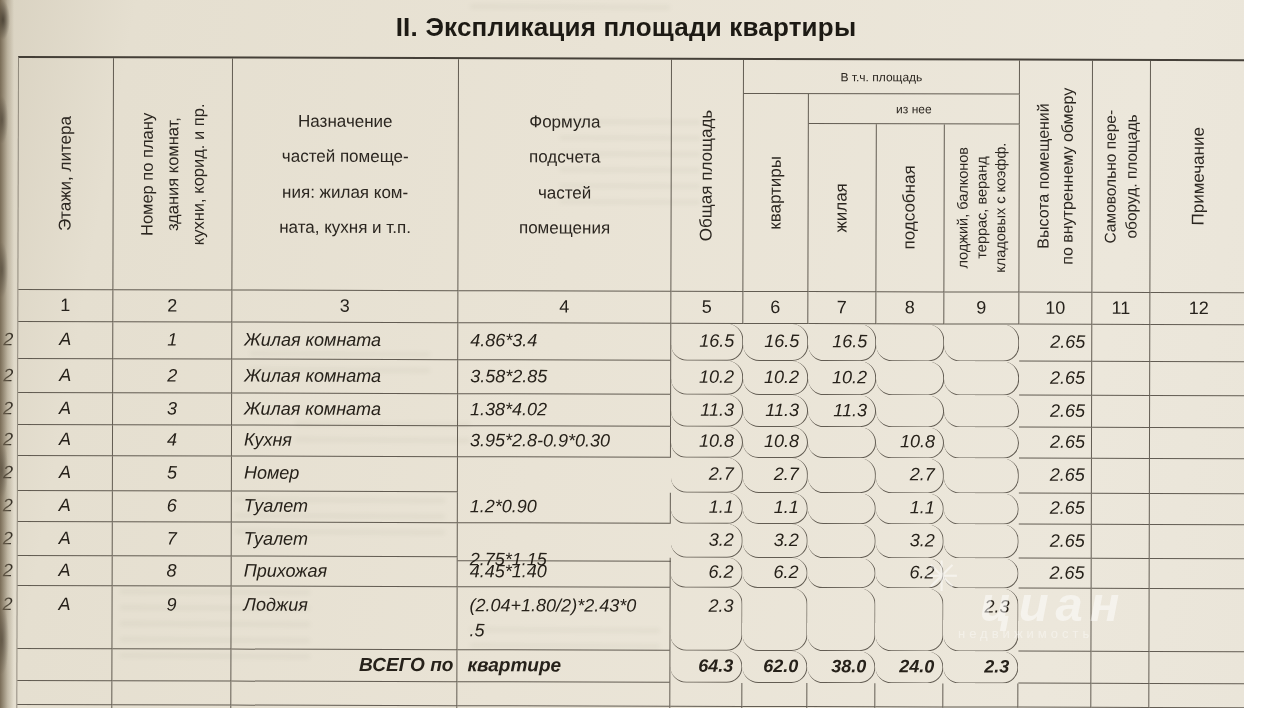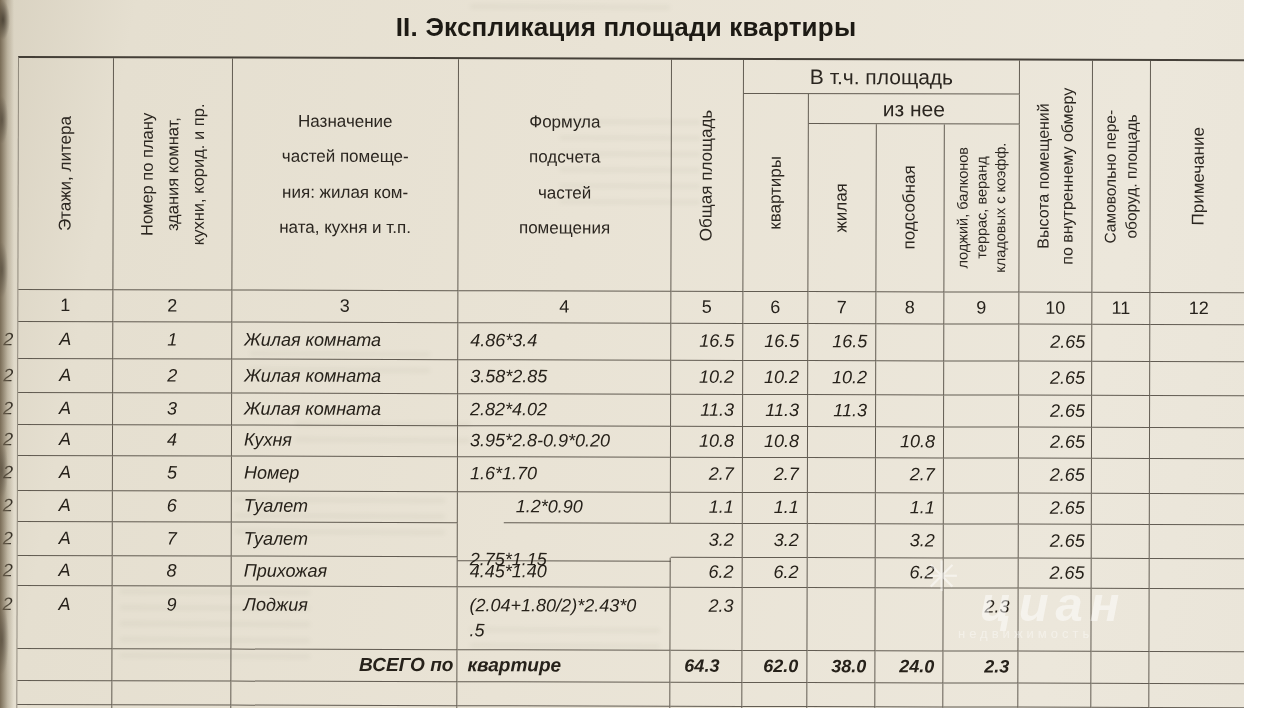--- a/index.html
+++ b/index.html
@@ -38,34 +38,34 @@
     transform:rotate(0.15deg); transform-origin:left top;
   }
   .cell {
     position:relative; box-sizing:border-box; overflow:visible;
     border-right:1.3px solid rgba(64,58,49,.8);
     border-bottom:1.3px solid rgba(64,58,49,.8);
     display:flex; align-items:center; justify-content:center;
   }
   .hcell { font-size:16.5px; color:#2b2620; text-align:center; }
   .hl { white-space:pre-line; line-height:2.08; font-size:17px; }
-  .band { font-size:21px; }
+  .band { font-size:12px; }
   .vtext {
     writing-mode:vertical-rl; transform:rotate(180deg);
     white-space:pre-line; text-align:center; font-size:16.5px; line-height:1.55;
   }
   .v1 { font-size:17px; }
   .v-small { font-size:14.5px; line-height:1.3; }
   .v-two { font-size:16px; line-height:1.5; }
   .v-two-tight { font-size:15.5px; line-height:1.35; }
   .numcell { font-size:18px; color:#26221c; }
   .dcell { font-style:italic; font-size:18px; color:#26211a; }
   .dcell span { white-space:pre-line; line-height:1.4; }
   .al { justify-content:flex-start; padding-left:12px; }
-  .ar { justify-content:flex-end; padding-right:8px; }
+  .ar { justify-content:flex-end; padding-right:8px;border-radius:16px; }
   .ar10 { justify-content:flex-end; padding-right:6px; }
   .top { align-items:flex-start; padding-top:6px; }
   .floor { position:absolute; left:-15px; top:50%; transform:translateY(-50%); }
   .top .floor { top:6px; transform:none; }
   .bold { font-weight:bold; }
   .tlabel-l { justify-content:flex-end; padding-right:3px; font-weight:bold; font-size:19px; }
   .tlabel-r { justify-content:flex-start; padding-left:10px; font-weight:bold; font-size:19px; }
   
   .watermark { position:absolute; left:920px; top:552px; width:260px; height:100px; z-index:6; pointer-events:none; color:#fff; }
   .wm-logo { position:absolute; left:4px; top:0px; font-size:42px; opacity:.5; filter:blur(.6px); }
@@ -250,21 +250,21 @@
         <span class="floor">2</span>
         <span>А</span>
       </div>
       <div class="cell dcell" style="grid-area: 7 / 2;">
         <span>3</span>
       </div>
       <div class="cell dcell al" style="grid-area: 7 / 3;">
         <span>Жилая комната</span>
       </div>
       <div class="cell dcell al" style="grid-area: 7 / 4;">
-        <span>2.82*4.02</span>
+        <span>1.38*4.02</span>
       </div>
       <div class="cell dcell ar" style="grid-area: 7 / 5;">
         <span>11.3</span>
       </div>
       <div class="cell dcell ar" style="grid-area: 7 / 6;">
         <span>11.3</span>
       </div>
       <div class="cell dcell ar" style="grid-area: 7 / 7;">
         <span>11.3</span>
       </div>
@@ -279,21 +279,21 @@
         <span class="floor">2</span>
         <span>А</span>
       </div>
       <div class="cell dcell" style="grid-area: 8 / 2;">
         <span>4</span>
       </div>
       <div class="cell dcell al" style="grid-area: 8 / 3; align-items: center;">
         <span>Кухня</span>
       </div>
       <div class="cell dcell al" style="grid-area: 8 / 4;">
-        <span>3.95*2.8-0.9*0.20</span>
+        <span>3.95*2.8-0.9*0.30</span>
       </div>
       <div class="cell dcell ar" style="grid-area: 8 / 5;">
         <span>10.8</span>
       </div>
       <div class="cell dcell ar" style="grid-area: 8 / 6;">
         <span>10.8</span>
       </div>
       <div class="cell dcell ar" style="grid-area: 8 / 7;"></div>
       <div class="cell dcell ar" style="grid-area: 8 / 8;">
         <span>10.8</span>
@@ -307,23 +307,20 @@
       <div class="cell dcell" style="grid-area: 9 / 1;">
         <span class="floor">2</span>
         <span>А</span>
       </div>
       <div class="cell dcell" style="grid-area: 9 / 2;">
         <span>5</span>
       </div>
       <div class="cell dcell al" style="grid-area: 9 / 3;">
         <span>Номер</span>
       </div>
-      <div class="cell dcell al" style="grid-area: 9 / 4;">
-        <span>1.6*1.70</span>
-      </div>
       <div class="cell dcell ar" style="grid-area: 9 / 5;">
         <span>2.7</span>
       </div>
       <div class="cell dcell ar" style="grid-area: 9 / 6;">
         <span>2.7</span>
       </div>
       <div class="cell dcell ar" style="grid-area: 9 / 7;"></div>
       <div class="cell dcell ar" style="grid-area: 9 / 8;">
         <span>2.7</span>
       </div>
@@ -336,21 +333,21 @@
       <div class="cell dcell" style="grid-area: 10 / 1;">
         <span class="floor">2</span>
         <span>А</span>
       </div>
       <div class="cell dcell" style="grid-area: 10 / 2;">
         <span>6</span>
       </div>
       <div class="cell dcell al" style="grid-area: 10 / 3;">
         <span>Туалет</span>
       </div>
-      <div class="cell dcell al" style="grid-area: 10 / 4; margin-left: 46px;">
+      <div class="cell dcell al" style="grid-area: 10 / 4;">
         <span>1.2*0.90</span>
       </div>
       <div class="cell dcell ar" style="grid-area: 10 / 5;">
         <span>1.1</span>
       </div>
       <div class="cell dcell ar" style="grid-area: 10 / 6;">
         <span>1.1</span>
       </div>
       <div class="cell dcell ar" style="grid-area: 10 / 7;"></div>
       <div class="cell dcell ar" style="grid-area: 10 / 8;">
@@ -447,21 +444,21 @@
       <div class="cell dcell top" style="grid-area: 13 / 11;"></div>
       <div class="cell dcell top" style="grid-area: 13 / 12;"></div>
       <div class="cell dcell" style="grid-area: 14 / 1;"></div>
       <div class="cell dcell" style="grid-area: 14 / 2;"></div>
       <div class="cell dcell tlabel-l" style="grid-area: 14 / 3;">
         <span>ВСЕГО по</span>
       </div>
       <div class="cell dcell tlabel-r" style="grid-area: 14 / 4;">
         <span>квартире</span>
       </div>
-      <div class="cell dcell ar bold" style="grid-area: 14 / 5; justify-content: center;">
+      <div class="cell dcell ar bold" style="grid-area: 14 / 5;">
         <span>64.3</span>
       </div>
       <div class="cell dcell ar bold" style="grid-area: 14 / 6;">
         <span>62.0</span>
       </div>
       <div class="cell dcell ar bold" style="grid-area: 14 / 7;">
         <span>38.0</span>
       </div>
       <div class="cell dcell ar bold" style="grid-area: 14 / 8;">
         <span>24.0</span>

